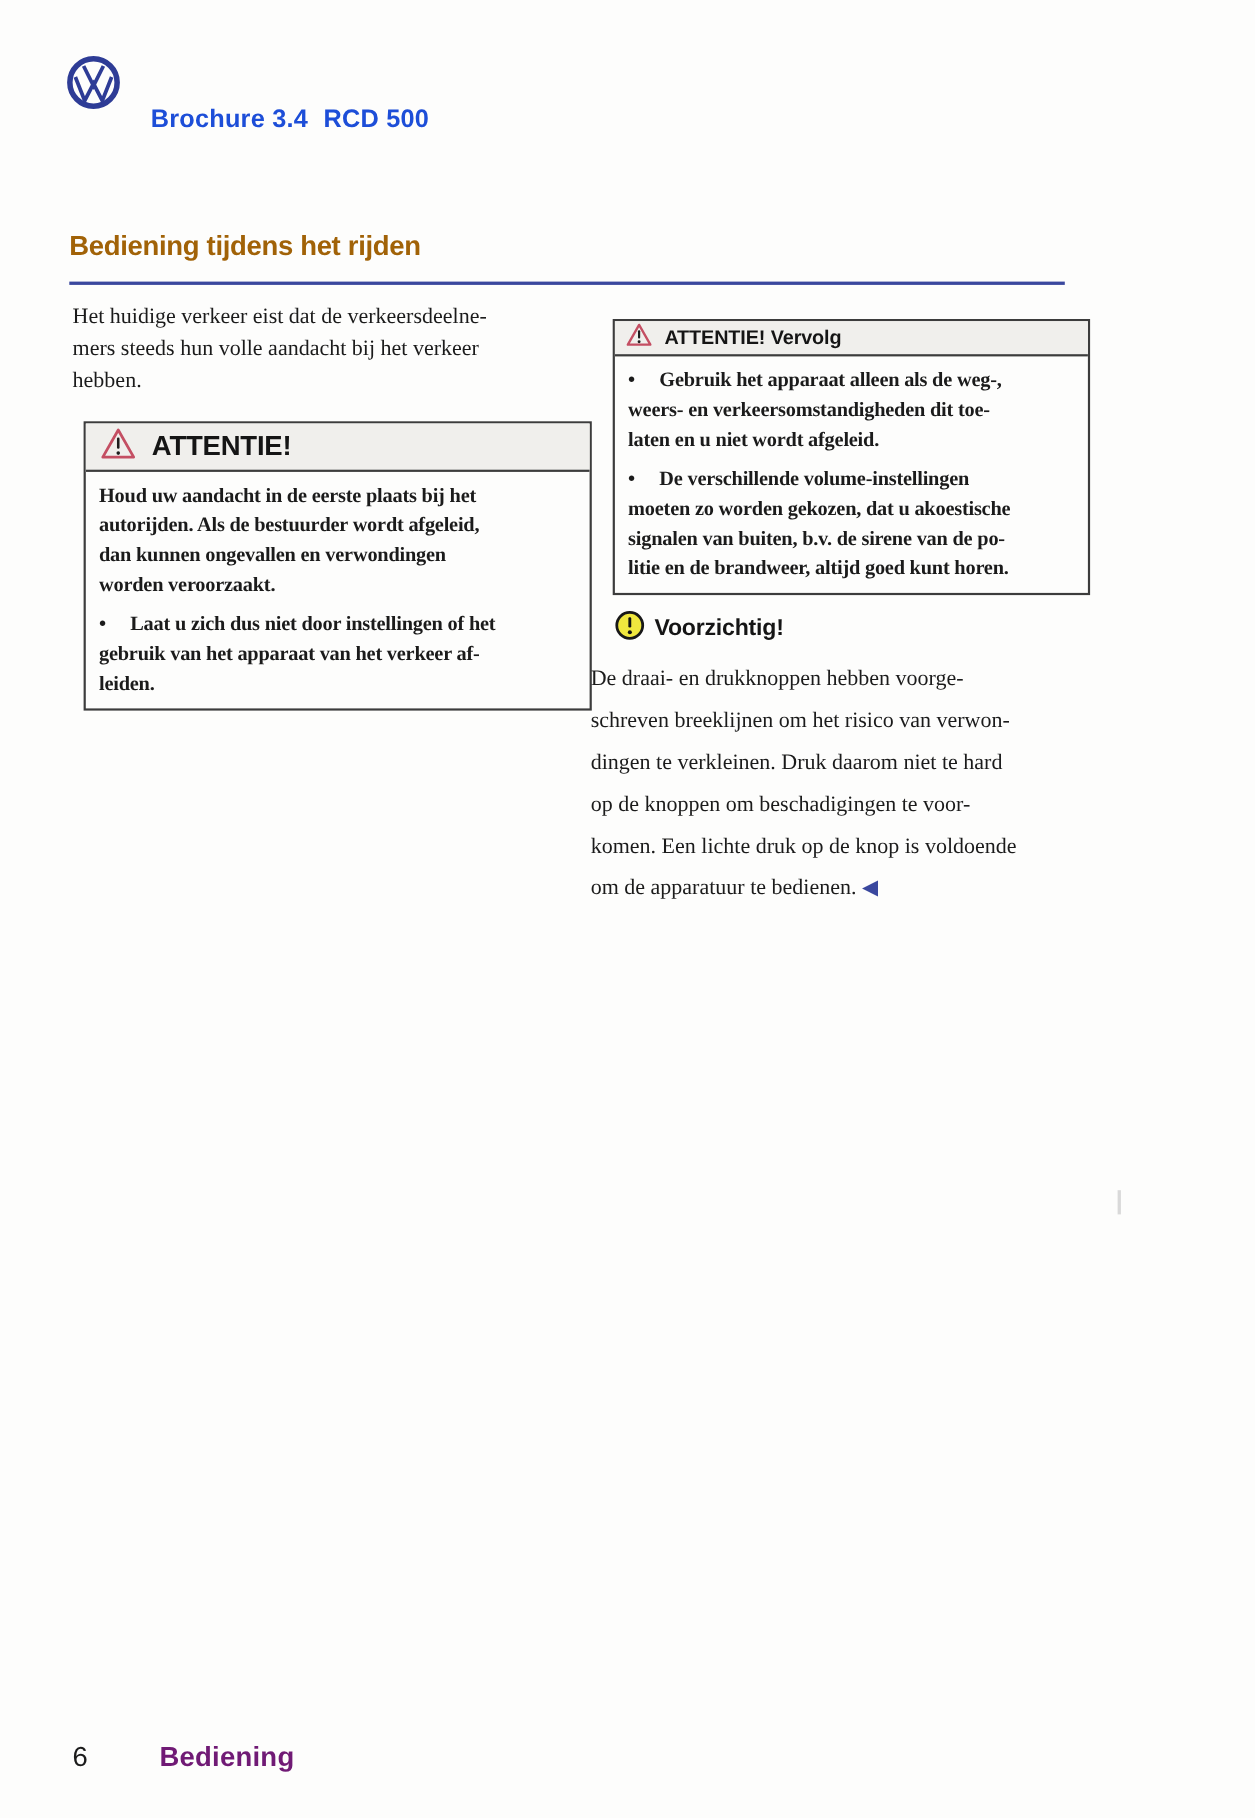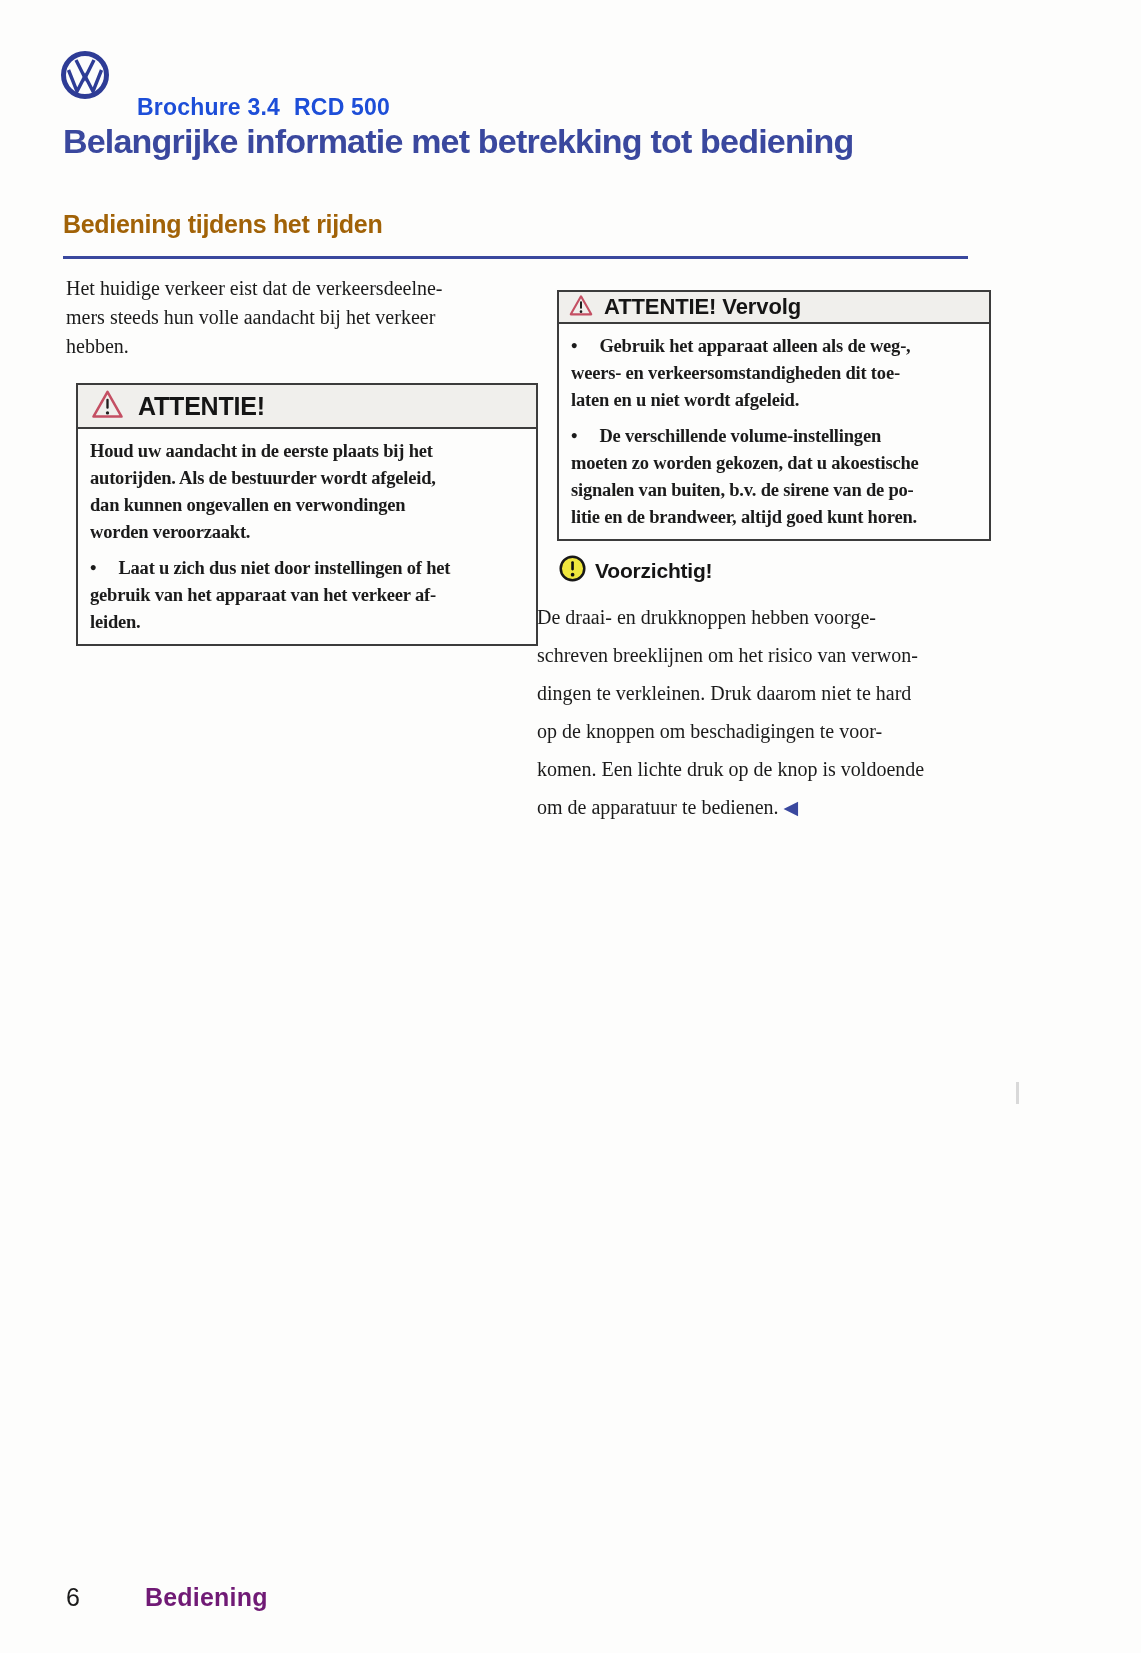--- a/index.html
+++ b/index.html
@@ -58,21 +58,21 @@
     border-bottom:2px solid #3c3c3c;
     box-sizing:border-box;
   }
   .warnbox-left .warnhead{height:44px;padding-left:13px;gap:14px;}
   .warnbox-right .warnhead{height:32px;padding-left:10px;gap:11px;}
   .warnhead .warntitle{
     font-family:"Liberation Sans", sans-serif;
     font-weight:700;color:#151515;
   }
   .warnbox-left .warntitle{font-size:25px;letter-spacing:-.2px;}
-  .warnbox-right .warntitle{font-size:22px;letter-spacing:-.1px;}
+  .warnbox-right .warntitle{font-size:18px;letter-spacing:-.1px;}
   .warnbody{padding:9px 6px 8px 12px;border-radius:17px;}
   .warnbody p{
     margin:0 0 9px 0;
     font-size:18.5px;line-height:27px;font-weight:700;
     letter-spacing:-.2px;
   }
   .warnbody p:last-child{margin-bottom:0;}
   
   .caution-head{
     position:absolute;left:558px;top:554px;
@@ -112,21 +112,20 @@
     <svg width="50" height="50" viewBox="0 0 50 50">
       <circle cx="25" cy="25" r="21.5" fill="none" stroke="#2e3c96" stroke-width="5"></circle>
       <path d="M16 10 L25 28 L34 10" fill="none" stroke="#2e3c96" stroke-width="3.4"></path>
       <path d="M8.5 20 L17 41.5 L25 26 L33 41.5 L41.5 20" fill="none" stroke="#2e3c96" stroke-width="3.4"></path>
     </svg>
   </span>
   <div class="doc-label">
     <span class="brochure">Brochure 3.4</span><span class="model">RCD 500</span>
   </div>
 
-  <h1 class="page-title">Belangrijke informatie met betrekking tot bediening</h1>
   <h2 class="section-title">Bediening tijdens het rijden</h2>
   <div class="section-rule"></div>
 
   <p class="intro prewrap">Het huidige verkeer eist dat de verkeersdeelne-
 mers steeds hun volle aandacht bij het verkeer
 hebben.</p>
 
   <div class="warnbox warnbox-left">
     <div class="warnhead">
       <span>

